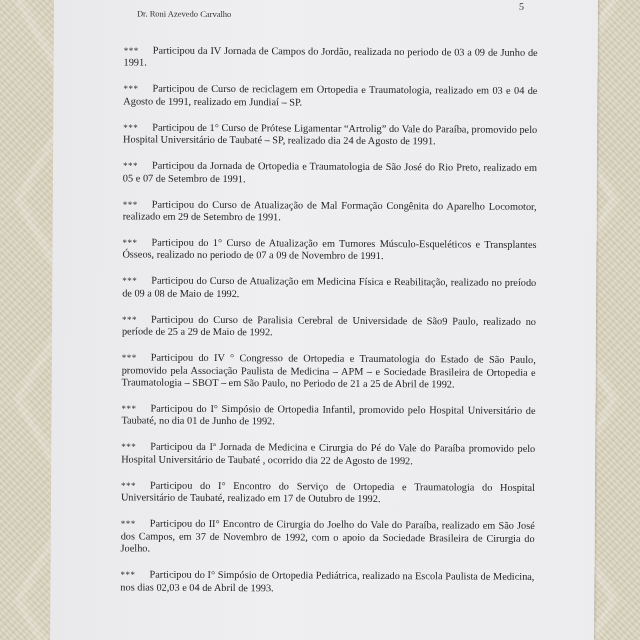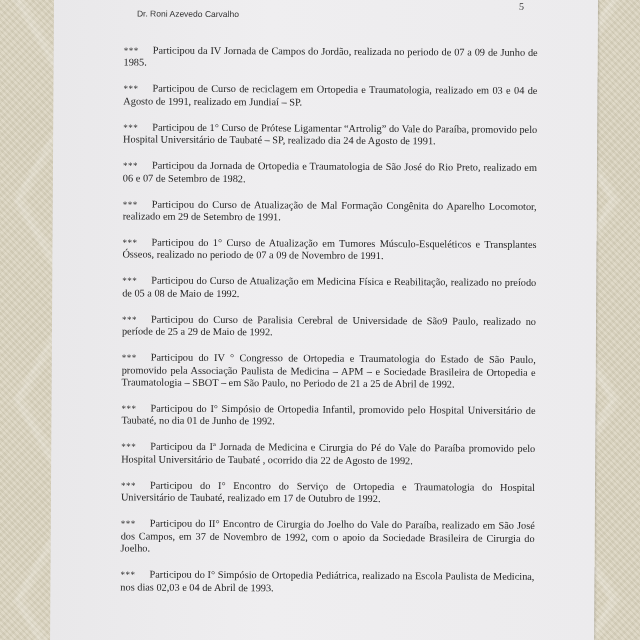--- a/index.html
+++ b/index.html
@@ -19,21 +19,21 @@
   }
   .paper {
     position:absolute; left:54px; top:-4px; width:544px; height:652px;
     background: linear-gradient(90deg, #e9e8ea 0%, #efeef0 40%, #ecebed 100%);
     box-shadow: 1px 0 2px rgba(0,0,0,0.15);
     transform: rotate(0.35deg);
     transform-origin: top left;
   }
   .header-name {
     position:absolute; left:83px; top:12px;
-    font-family:Liberation Sans, sans-serif; font-size:8.5px; color:#333;
+    font-family:Liberation Serif, serif; font-size:8.5px; color:#333;
   }
   .page-num {
     position:absolute; left:465px; top:2px;
     font-family:"Liberation Serif", serif; font-size:10px; color:#333;
   }
   .entries {
     position:absolute; left:70px; top:48px; width:414px;
     font-family:"Liberation Serif", serif; font-size:10.3px; line-height:12.4px; color:#1e1e1e;
   }
   .entry { margin:0 0 13.6px 0; text-align:justify; }
@@ -42,27 +42,27 @@
 </head>
 <body>
 
 <div class="cloth-pattern"></div>
 
 <div class="paper">
   <div class="header-name">Dr. Roni Azevedo Carvalho</div>
   <div class="page-num">5</div>
 
   <div class="entries">
-    <p class="entry"><span class="stars">***</span><span>Participou da  IV  Jornada de Campos do Jordão, realizada no periodo de 07 a 09 de Junho de 1985.</span></p>
+    <p class="entry"><span class="stars">***</span><span>Participou da  IV  Jornada de Campos do Jordão, realizada no periodo de 03 a 09 de Junho de 1991.</span></p>
     <p class="entry"><span class="stars">***</span><span>Participou de Curso de reciclagem em Ortopedia e Traumatologia, realizado em 03 e 04 de Agosto de 1991, realizado em Jundiaí – SP.</span></p>
     <p class="entry"><span class="stars">***</span><span>Participou de 1°  Curso de Prótese Ligamentar  “Artrolig” do Vale do Paraíba, promovido pelo Hospital Universitário  de Taubaté – SP, realizado dia 24 de Agosto de 1991.</span></p>
-    <p class="entry"><span class="stars">***</span><span>Participou da Jornada de Ortopedia e Traumatologia de São José do Rio Preto, realizado em 06 e 07 de Setembro de 1982.</span></p>
+    <p class="entry"><span class="stars">***</span><span>Participou da Jornada de Ortopedia e Traumatologia de São José do Rio Preto, realizado em 05 e 07 de Setembro de 1991.</span></p>
     <p class="entry"><span class="stars">***</span><span>Participou do Curso de Atualização  de  Mal Formação Congênita do Aparelho Locomotor, realizado em 29 de Setembro de 1991.</span></p>
     <p class="entry"><span class="stars">***</span><span>Participou do 1° Curso de Atualização em Tumores Músculo-Esqueléticos e Transplantes Ósseos, realizado no periodo de 07 a 09 de Novembro de 1991.</span></p>
-    <p class="entry"><span class="stars">***</span><span>Participou do Curso de Atualização em Medicina Física e Reabilitação, realizado no preíodo de 05 a 08 de Maio de 1992.</span></p>
+    <p class="entry"><span class="stars">***</span><span>Participou do Curso de Atualização em Medicina Física e Reabilitação, realizado no preíodo de 09 a 08 de Maio de 1992.</span></p>
     <p class="entry"><span class="stars">***</span><span>Participou do Curso de Paralisia Cerebral de Universidade de São9 Paulo, realizado no període de 25 a 29 de Maio de 1992.</span></p>
     <p class="entry"><span class="stars">***</span><span>Participou do IV ° Congresso de Ortopedia e Traumatologia do Estado de São Paulo, promovido pela Associação Paulista de Medicina – APM – e Sociedade Brasileira de Ortopedia e Traumatologia – SBOT – em São Paulo, no Periodo de 21 a 25 de Abril de 1992.</span></p>
     <p class="entry"><span class="stars">***</span><span>Participou do I° Simpósio de Ortopedia Infantil, promovido pelo Hospital Universitário de Taubaté, no dia 01 de Junho de 1992.</span></p>
     <p class="entry"><span class="stars">***</span><span>Participou da Iª Jornada  de Medicina e Cirurgia do Pé do Vale do Paraíba promovido pelo Hospital Universitário de Taubaté , ocorrido dia 22 de Agosto de 1992.</span></p>
     <p class="entry"><span class="stars">***</span><span>Participou do I° Encontro do Serviço de Ortopedia e Traumatologia do Hospital Universitário de Taubaté, realizado em 17 de Outubro de 1992.</span></p>
     <p class="entry"><span class="stars">***</span><span>Participou do  II° Encontro de Cirurgia do Joelho do Vale do Paraíba, realizado em São José dos Campos, em 37 de Novembro de 1992, com o apoio da Sociedade Brasileira de Cirurgia do Joelho.</span></p>
     <p class="entry"><span class="stars">***</span><span>Participou do I° Simpósio de Ortopedia Pediátrica, realizado na Escola Paulista de Medicina, nos dias 02,03 e 04 de Abril de 1993.</span></p>
   </div>
 </div>
 

